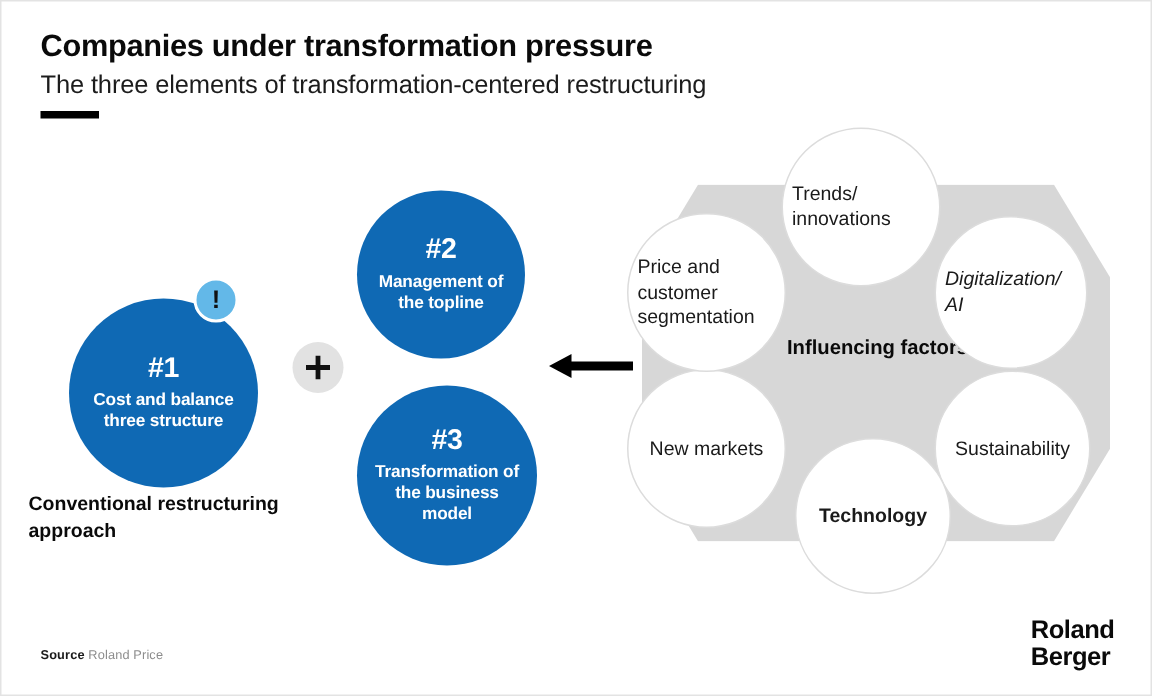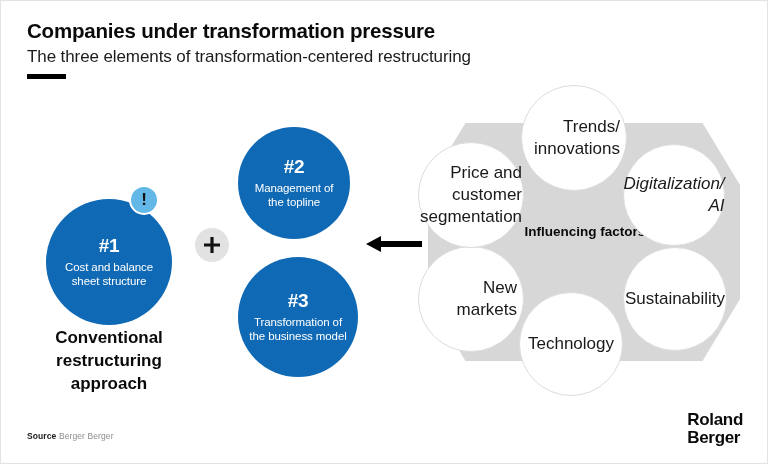--- a/index.html
+++ b/index.html
@@ -67,21 +67,21 @@
   }
   .blue-circle .num {
     font-size: 19px;
     font-weight: bold;
     line-height: 1;
     margin-bottom: 5px;
     letter-spacing: -0.3px;
   }
   .blue-circle .cap {
     font-size: 11.5px;
-    font-weight: normal;
+    font-weight: bold;
     line-height: 1.22;
     letter-spacing: -0.1px;
     padding: 0 8px;
   }
 
   #circle1 { left: 45px;  top: 198px; width: 126px; height: 126px; }
   #circle2 { left: 237px; top: 126px; width: 112px; height: 112px; }
   #circle3 { left: 237px; top: 256px; width: 120px; height: 120px; }
 
   
@@ -105,22 +105,22 @@
     color: #111111;
     line-height: 1;
     margin-top: -1px;
   }
 
   #caption1 {
     position: absolute;
     left: 18px;
     top: 326px;
     width: 180px;
-    text-align: center;
-    font-size: 17px;
+    text-align: left;
+    font-size: 13px;
     font-weight: bold;
     color: #0a0a0a;
     line-height: 1.35;
   }
 
   
   #plus-badge {
     position: absolute;
     left: 194px;
     top: 227px;
@@ -174,31 +174,31 @@
 
   .factor {
     position: absolute;
     border-radius: 50%;
     background: #ffffff;
     border: 1px solid #dcdcdc;
     box-sizing: border-box;
     display: flex;
     align-items: center;
     justify-content: center;
-    text-align: right;
-    font-size: 17px;
+    text-align: left;
+    font-size: 13px;
     color: #1a1a1a;
     line-height: 1.3;
   }
   .factor span { display: block; padding: 0 6px; }
 
   #f0 { left: 103px; top: 0px;   width: 106px; height: 106px; }   
   #f1 { left: 205px; top: 59px;  width: 102px; height: 102px; font-style: italic; }   
   #f2 { left: 205px; top: 162px; width: 104px; height: 104px; }   
-  #f3 { left: 101px; top: 207px; width: 104px; height: 104px; }   
+  #f3 { left: 112px; top: 207px; width: 104px; height: 104px; font-weight: bold; }   
   #f4 { left: 0px;   top: 161px; width: 106px; height: 106px; }   
   #f5 { left: 0px;   top: 57px;  width: 106px; height: 106px; }   
 
   
   #source {
     position: absolute;
     left: 26px;
     top: 430px;
     font-size: 8.5px;
     color: #8c8c8c;
@@ -223,21 +223,21 @@
 <body>
 
 <div id="slide">
 
   <div id="title">Companies under transformation pressure</div>
   <div id="subtitle">The three elements of transformation-centered restructuring</div>
   <div id="title-rule"></div>
 
   <div id="circle1" class="blue-circle">
     <div class="num">#1</div>
-    <div class="cap">Cost and balance sheet structure</div>
+    <div class="cap">Cost and balance three structure</div>
   </div>
   <div id="warn-badge">
     <span class="bang">!</span>
   </div>
   <div id="caption1">Conventional restructuring approach</div>
 
   <div id="plus-badge">
     <svg width="16" height="16" viewBox="0 0 16 16" aria-hidden="true">
       <path d="M6.4 0h3.2v6.4H16v3.2H9.6V16H6.4V9.6H0V6.4h6.4z" fill="#111111"></path>
     </svg>
@@ -276,21 +276,21 @@
     <div class="factor" id="f4">
       <span>New markets</span>
     </div>
     <div class="factor" id="f5">
       <span>Price and customer segmentation</span>
     </div>
   </div>
 
   <div id="source">
     <b>Source</b>
-    <span>Berger Berger</span>
+    <span>Roland Price</span>
   </div>
 
   <div id="logo">
     <div>Roland</div>
     <div>Berger</div>
   </div>
 
 </div>
 
 </body></html>

